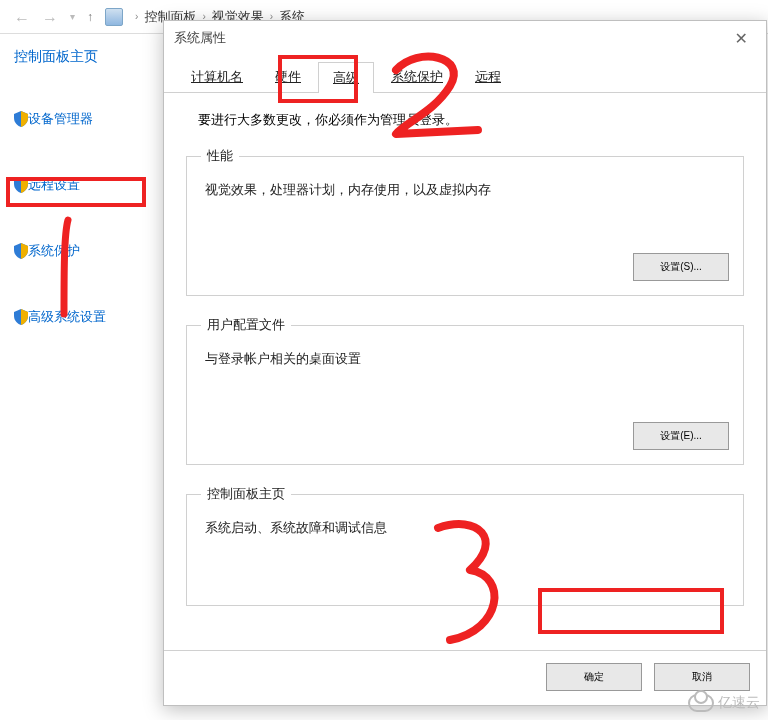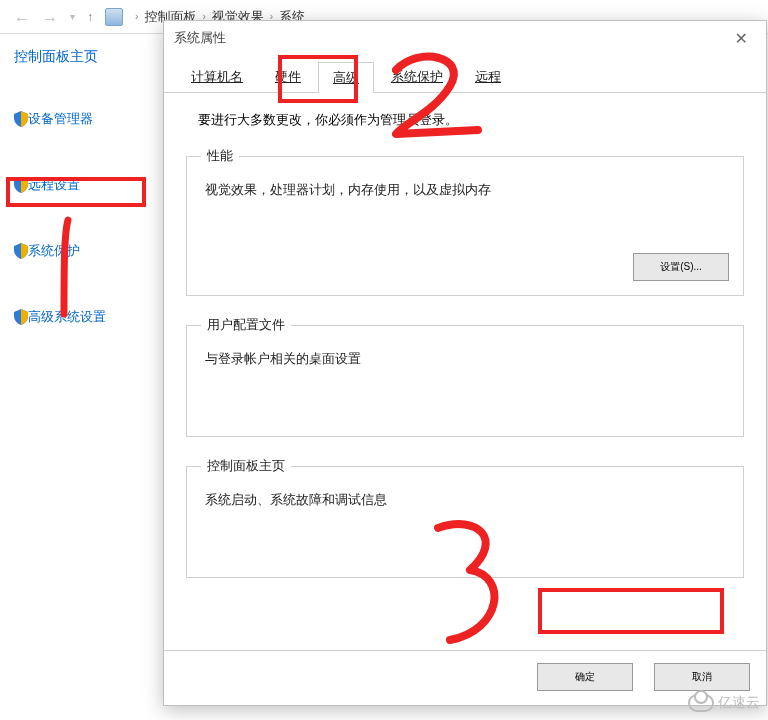--- a/index.html
+++ b/index.html
@@ -25,21 +25,21 @@
   .tabs-row { display: flex; align-items: end; padding: 0 12px; border-bottom: 1px solid #d0d0d0; margin-top: 6px; }
   .tab { padding: 6px 14px; border: 1px solid transparent; border-bottom: none; color: #222; cursor: pointer; margin-right: 2px; background: transparent; text-decoration: underline; }
   .tab.active { border-color: #d0d0d0; background: #fff; position: relative; top: 1px; }
   .dlg-body { flex: 1; padding: 18px 22px 6px 22px; overflow: auto; }
   .admin-note { margin: 0 0 18px 12px; }
   fieldset { border: 1px solid #d0d0d0; margin: 0 0 20px 0; padding: 12px 14px 14px 14px; }
   legend { padding: 0 6px; color: #222; font-family: Liberation Mono, monospace; }
   .desc { margin: 4px 0 54px 4px; color: #222; }
   .btn-row { display: flex; justify-content: flex-end; }
   .winbtn { min-width: 96px; height: 28px; background: #e8e8e8; border: 1px solid #999; cursor: pointer; font-size: 10px; }
-  .dlg-footer { border-top: 1px solid #d0d0d0; padding: 12px 16px 14px 0; display: flex; justify-content: flex-end; gap: 21px; }
+  .dlg-footer { border-top: 1px solid #d0d0d0; padding: 12px 16px 14px 0; display: flex; justify-content: flex-end; gap: 12px; }
   
   .redbox { position: absolute; border: 4px solid #e22; pointer-events: none; }
   .ann-stroke { position: absolute; pointer-events: none; }
   .watermark { position: absolute; right: 8px; bottom: 8px; display: flex; align-items: flex-end; gap: 4px; color: #bbb; font-size: 14px; }
   .watermark .cloud { width: 26px; height: 18px; border: 2px solid #bbb; border-radius: 10px; position: relative; }
   .watermark .cloud::before { content: ""; position: absolute; width: 10px; height: 10px; border: 2px solid #bbb; border-radius: 50%; top: -6px; left: 4px; background: #fff; }
 </style>
 </head>
 <body>
 
@@ -120,20 +120,23 @@
       <legend>性能</legend>
       <div class="desc">视觉效果，处理器计划，内存使用，以及虚拟内存</div>
       <div class="btn-row">
         <button class="winbtn">设置(S)...</button>
       </div>
     </fieldset>
 
     <fieldset>
       <legend>用户配置文件</legend>
       <div class="desc">与登录帐户相关的桌面设置</div>
+      <div class="btn-row">
+        <button class="winbtn">设置(E)...</button>
+      </div>
     </fieldset>
 
     <fieldset>
       <legend>控制面板主页</legend>
       <div class="desc">系统启动、系统故障和调试信息</div>
     </fieldset>
 
   </div>
   <div class="dlg-footer">
     <button class="winbtn">确定</button>

